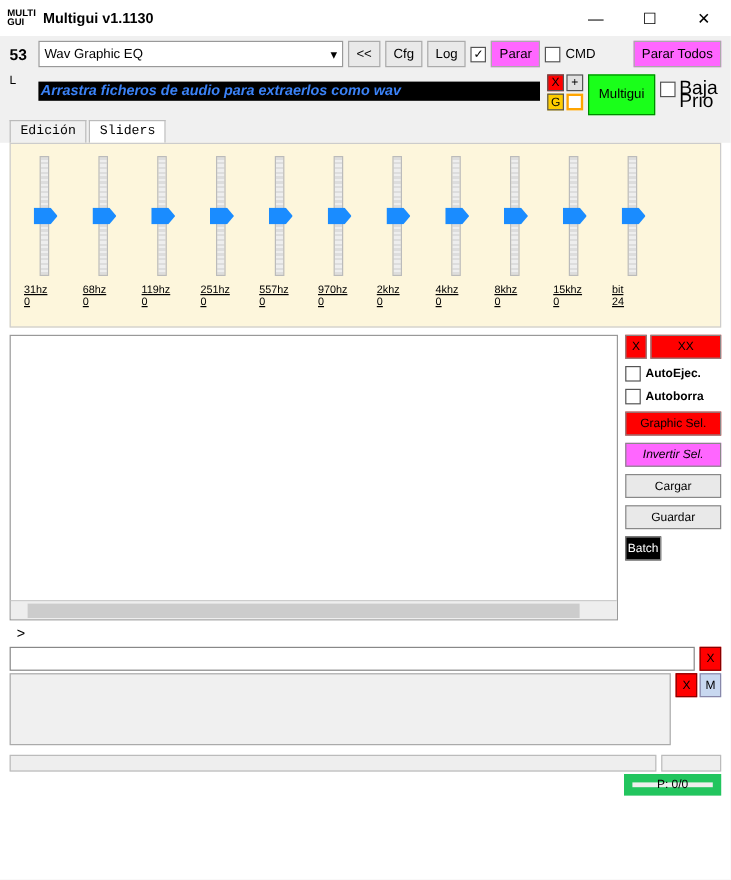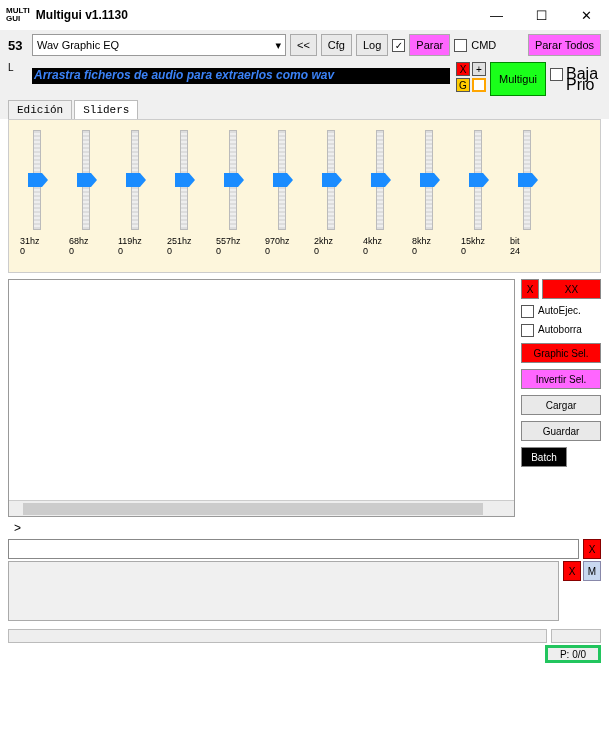--- a/index.html
+++ b/index.html
@@ -20,44 +20,44 @@
   .banner { flex: 0 0 418px; height: 16px; margin-top: 6px; background: #000; color: #3b82f6; font-weight: bold; font-size: 12px; padding: 0 2px; white-space: nowrap; overflow: hidden; font-style: italic; }
   .ejecutar { width: 56px; height: 34px; background: #1aff1a; border: 1px solid #080; display: flex; align-items: center; justify-content: center; font-size: 11px; }
   .small-btn { width: 14px; height: 14px; border: 1px solid #555; display: inline-flex; align-items: center; justify-content: center; font-size: 10px; }
   .tabs { display: flex; gap: 2px; padding: 0 8px; background: #f0f0f0; font-family: Liberation Mono, monospace; }
   .tab { padding: 3px 8px; border: 1px solid #bbb; border-bottom: none; background: #f0f0f0; font-size: 11px; }
   .tab.active { background: #fff; }
   .sliders-panel { margin: 0 8px; height: 154px; background: #fdf6dc; border: 1px solid #ccc; display: flex; padding: 10px 12px 6px 16px; gap: 25px; }
   .slider-col { display: flex; flex-direction: column; align-items: center; width: 24px; }
   .track { width: 8px; height: 100px; background: repeating-linear-gradient(#ddd, #ddd 2px, #eee 2px, #eee 4px); border: 1px solid #bbb; position: relative; }
   .thumb { position: absolute; left: -6px; top: 42px; width: 20px; height: 14px; background: #1a8cff; clip-path: polygon(0 0, 70% 0, 100% 50%, 70% 100%, 0 100%); }
-  .slabel { font-size: 9px; margin-top: 6px; text-align: left; width: 34px; }
+  .slabel { font-size: 9px; margin-top: 6px; text-align: left; width: 34px; text-decoration: underline; }
   .list-area { margin: 6px 8px 0 8px; display: flex; gap: 6px; }
   .list { flex: 1; height: 238px; border: 1px solid #999; background: #fff; display: flex; flex-direction: column; }
   .list .content { flex: 1; }
   .list .scroll { height: 16px; background: #eee; border-top: 1px solid #ccc; position: relative; }
   .list .scroll::before { content: ""; position: absolute; left: 14px; top: 2px; width: 460px; height: 12px; background: #ccc; }
   .sidepanel { width: 80px; display: flex; flex-direction: column; gap: 6px; }
   .sb { height: 20px; border: 1px solid #888; display: flex; align-items: center; justify-content: center; font-size: 10px; }
   .sb.red { background: #ff0000; color: #000; }
-  .sb.magenta { background: #ff66ff; }
+  .sb.magenta { background: #ff66ff; font-style: italic; }
   .sb.black { background: #000; color: #fff; }
   .sb.grey { background: #e9e9e9; }
-  .chkrow { display: flex; gap: 4px; font-size: 10px; }
+  .chkrow { display: flex; align-items: center; gap: 4px; font-size: 10px; font-weight: bold; }
   .expand { margin: 4px 8px 0 14px; font-size: 12px; }
   .inputline { margin: 4px 8px 0 8px; display: flex; gap: 4px; }
   .tinput { flex: 1; height: 20px; border: 1px solid #888; background: #fff; }
   .xbtn { width: 18px; height: 20px; background: #ff0000; border: 1px solid #800; display: flex; align-items: center; justify-content: center; font-size: 10px; }
   .mbtn { width: 18px; height: 20px; background: #c8d8f0; border: 1px solid #88a; display: flex; align-items: center; justify-content: center; font-size: 10px; }
   .bigbox { margin: 2px 8px 0 8px; display: flex; gap: 4px; }
   .bigbox .area { flex: 1; height: 60px; border: 1px solid #aaa; background: #f0f0f0; }
   .footer { margin: 8px 8px 0 8px; display: flex; gap: 4px; align-items: center; }
   .progress { flex: 1; height: 14px; border: 1px solid #bbb; background: #eee; }
   .status { margin: 2px 8px 4px 8px; display: flex; }
-  .status .p { margin-left: auto; width: 56px; height: 18px; border: 3px solid #22c55e; background: #eee; display: flex; align-items: center; justify-content: center; font-size: 10px; }
+  .status .p { margin-left: auto; width: 81px; height: 18px; border: 7px solid #22c55e; background: #eee; display: flex; align-items: center; justify-content: center; font-size: 10px; }
 </style>
 </head>
 <body>
 
 <div class="window">
   <div class="titlebar">
     <div class="logo">
       <div>MULTI</div>
         <div>GUI</div>
     </div>
@@ -195,21 +195,21 @@
           <span>AutoEjec.</span>
         </div>
       <div class="chkrow">
           <div class="chk"></div>
           <span>Autoborra</span>
         </div>
       <div class="sb red">Graphic Sel.</div>
       <div class="sb magenta">Invertir Sel.</div>
       <div class="sb grey">Cargar</div>
       <div class="sb grey">Guardar</div>
-      <div class="sb black" style="width:46px">Batch</div>
+      <div class="sb black" style="width:30px">Batch</div>
     </div>
   </div>
 
   <div class="expand">&gt;</div>
 
   <div class="inputline">
     <div class="tinput"></div>
     <div class="xbtn">X</div>
   </div>
   <div class="bigbox">

